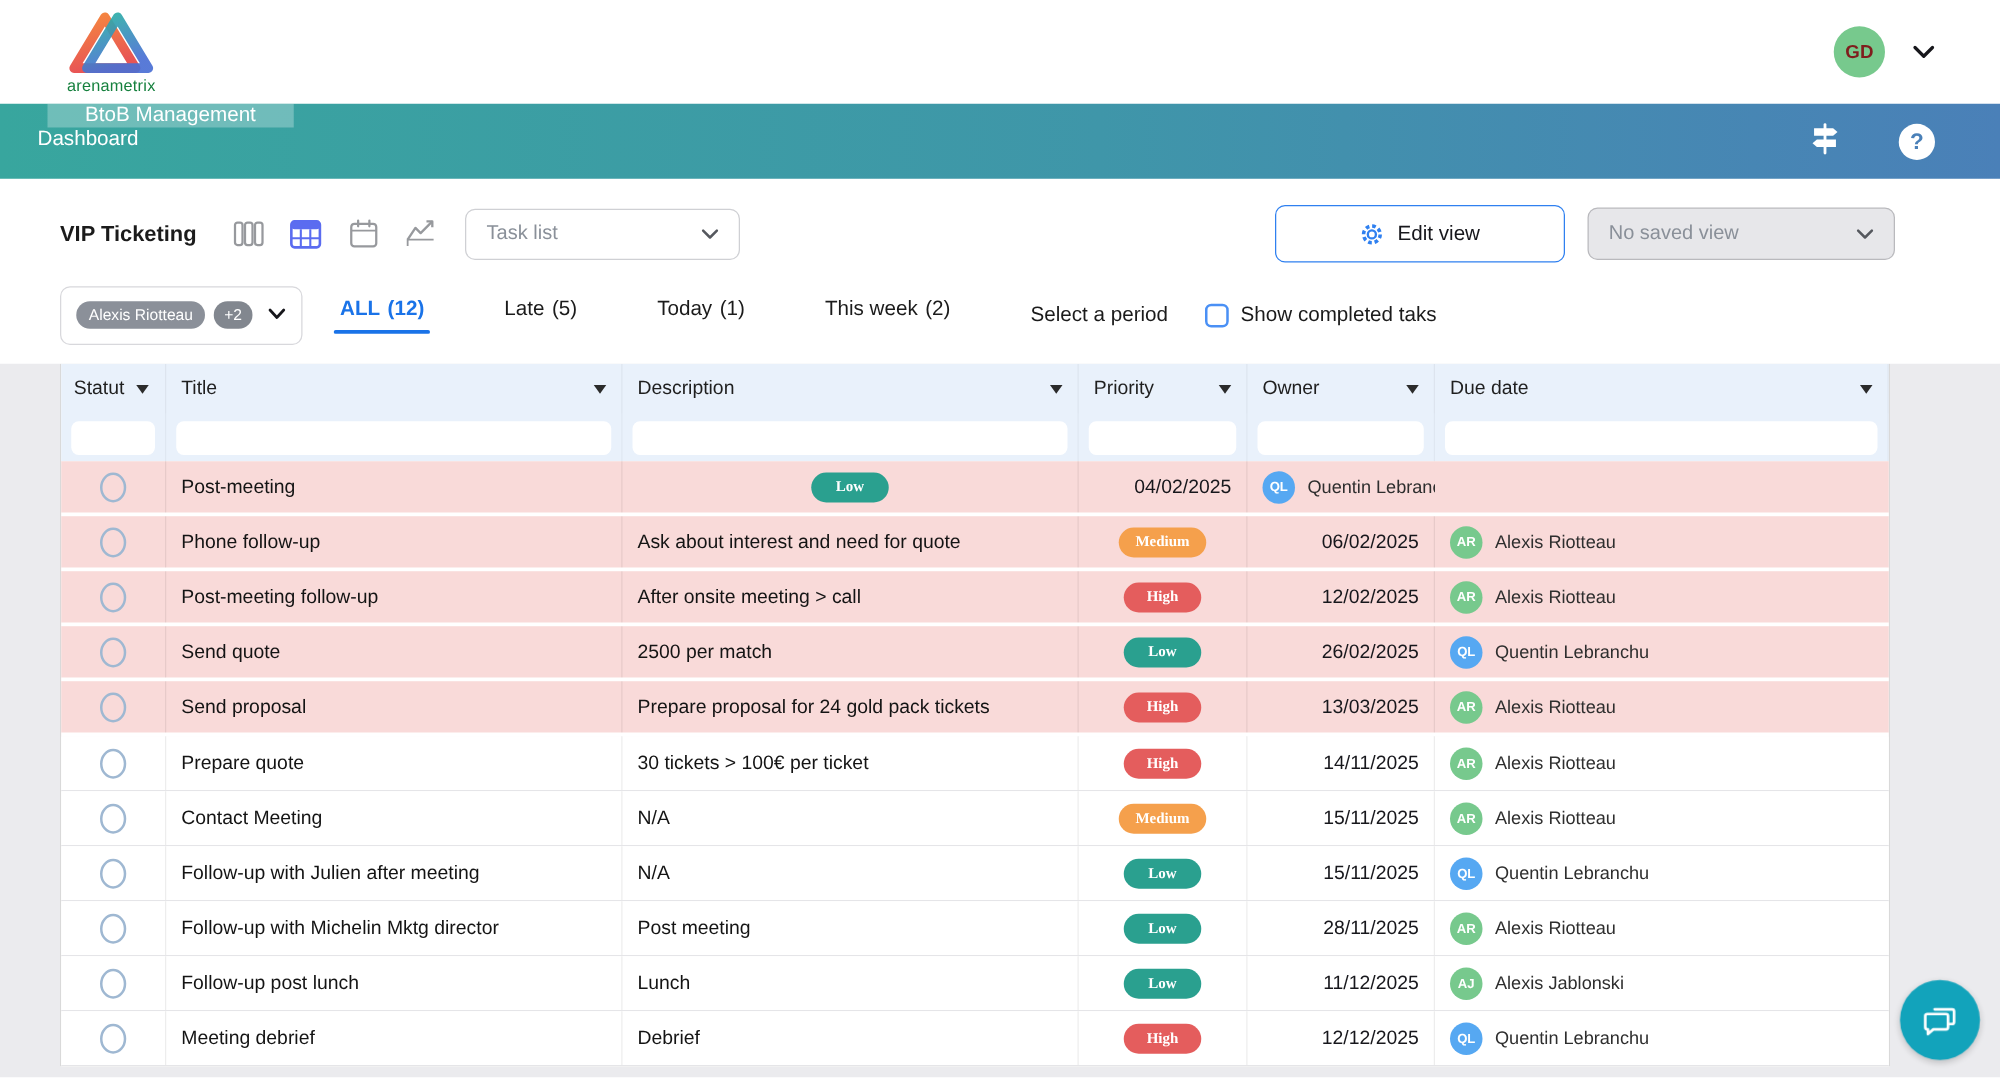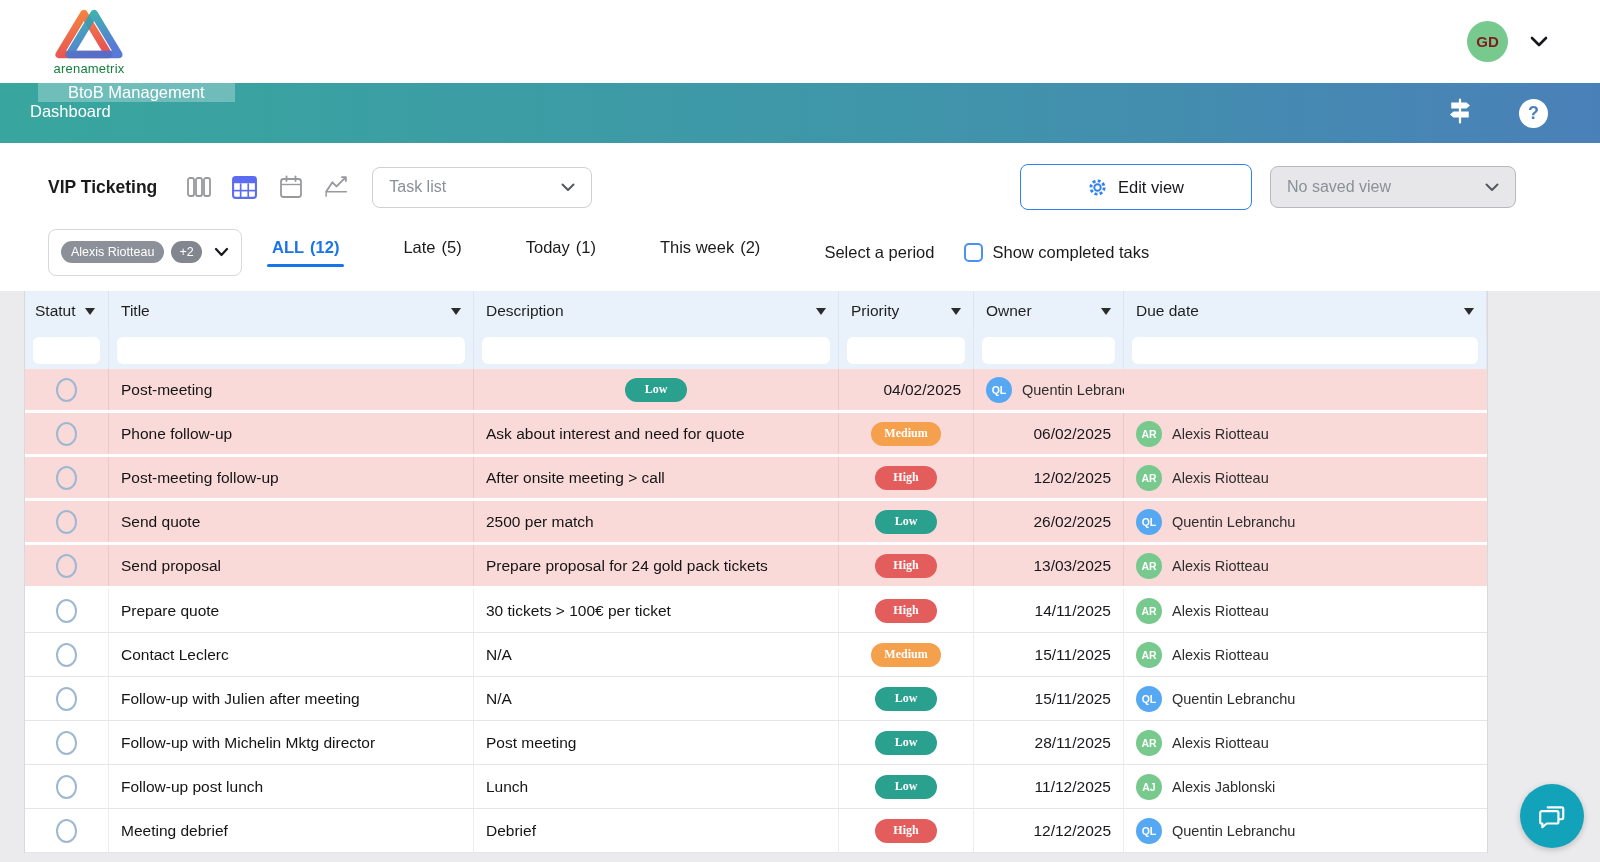--- a/index.html
+++ b/index.html
@@ -60,21 +60,21 @@
   .tab .t-line { display:flex; gap:6px; }
   .tab .underline { height:3px; border-radius:2px; width:calc(100% + 10px); margin-top:7px; background:transparent; }
   .tab.active { color:#1a73e8; font-weight:bold; }
   .tab.active .underline { background:#1a73e8; }
   .period { margin-left:64px; font-size:16.5px; cursor:pointer; }
   .completed { margin-left:30px; display:flex; align-items:center; gap:9px; cursor:pointer; }
   .checkbox { width:19px; height:19px; border:2px solid #4a90f5; border-radius:5px; background:#fff; }
   .completed .lbl { font-size:16.5px; }
 
   
-  .table-zone { margin-top:14px; background:#ebebee; padding-left:24px; height:571px; overflow:hidden; }
+  .table-zone { margin-top:14px; background:#ebebee; padding-left:48px; height:571px; overflow:hidden; }
   .data-table { width:1464px; background:#fff; border-left:1px solid #d9d9d9; border-right:1px solid #d9d9d9; }
   .grid { display:grid; grid-template-columns:84px 365px 365px 135px 150px 1fr; }
   .thead { background:#e9f1fb; }
   .th-row { height:40px; align-items:center; }
   .th { height:100%; display:flex; align-items:center; justify-content:space-between; padding:0 12px;
         font-size:15.5px; color:#1f1f1f; border-right:1px solid rgba(0,0,0,.05); cursor:pointer; }
   .th:first-child { justify-content:flex-start; gap:9px; padding-left:10px; }
   .caret { width:0; height:0; border-left:5.5px solid transparent; border-right:5.5px solid transparent;
            border-top:7px solid #2b2b2b; }
   .filter-row { height:38px; align-items:center; }
@@ -427,21 +427,21 @@
           <div class="cell c-owner">
             <span class="avatar-sm" style="background: rgb(119, 201, 141);">AR</span>
             <span class="owner-name">Alexis Riotteau</span>
           </div>
         </div>
         <div class="grid row">
           <div class="cell c-statut">
             <span class="status-circle"></span>
           </div>
           <div class="cell c-title">
-            <span>Contact Leclerc</span>
+            <span>Contact Meeting</span>
           </div>
           <div class="cell c-desc">
             <span>N/A</span>
           </div>
           <div class="cell c-priority">
             <span class="badge" style="background: rgb(245, 160, 76);">Medium</span>
           </div>
           <div class="cell c-due">
             <span>15/11/2025</span>
           </div>

